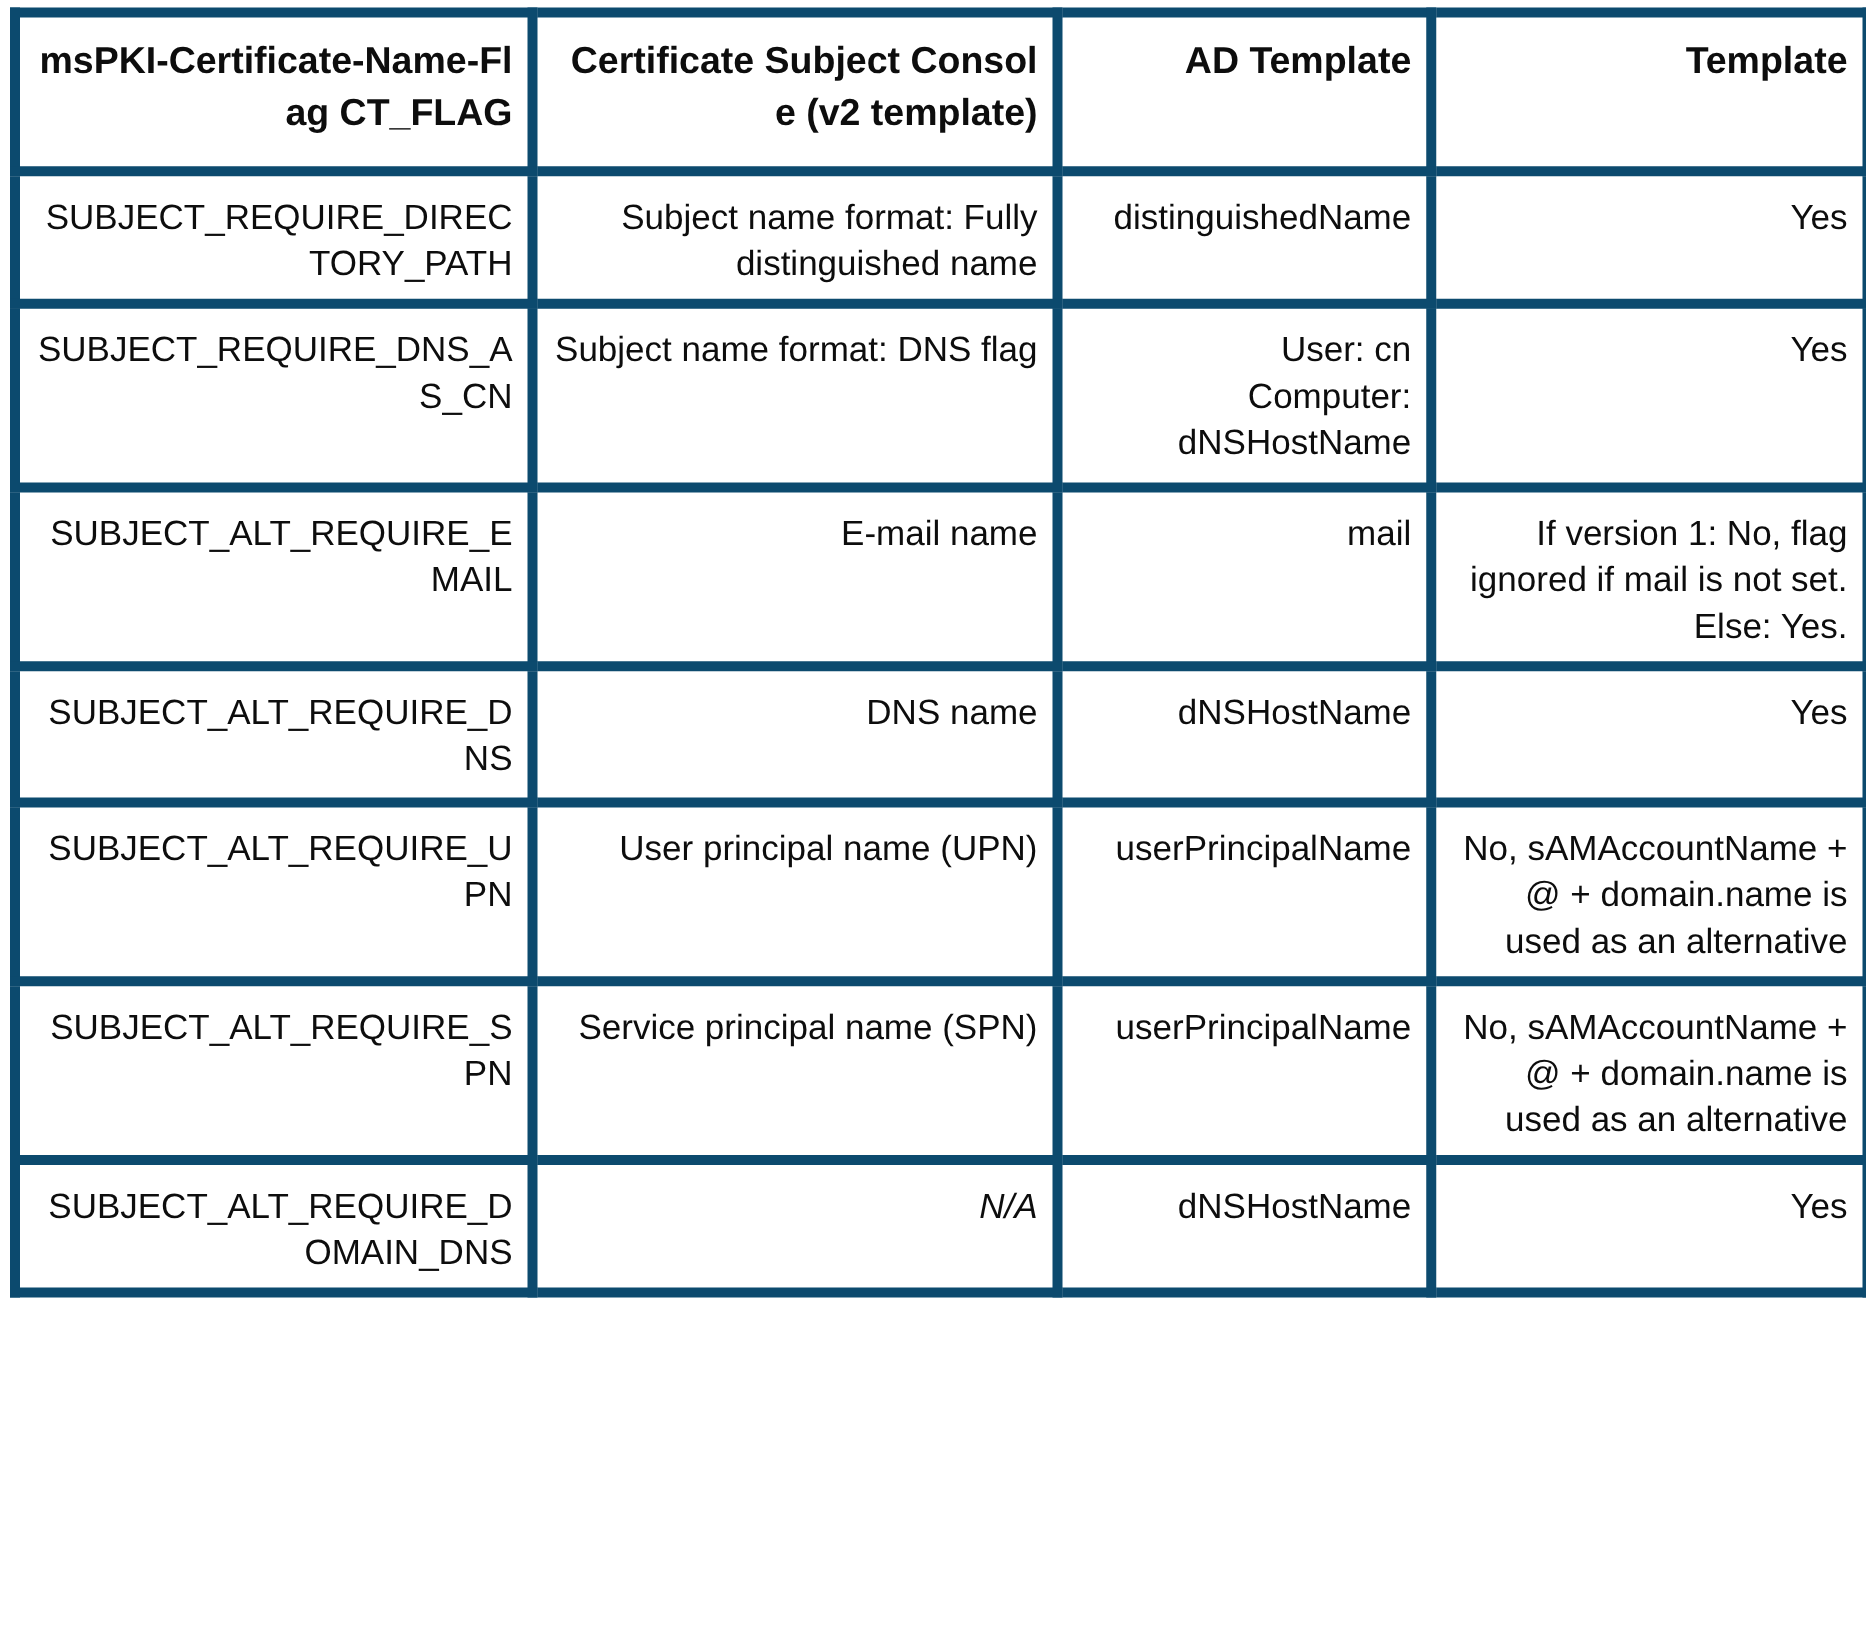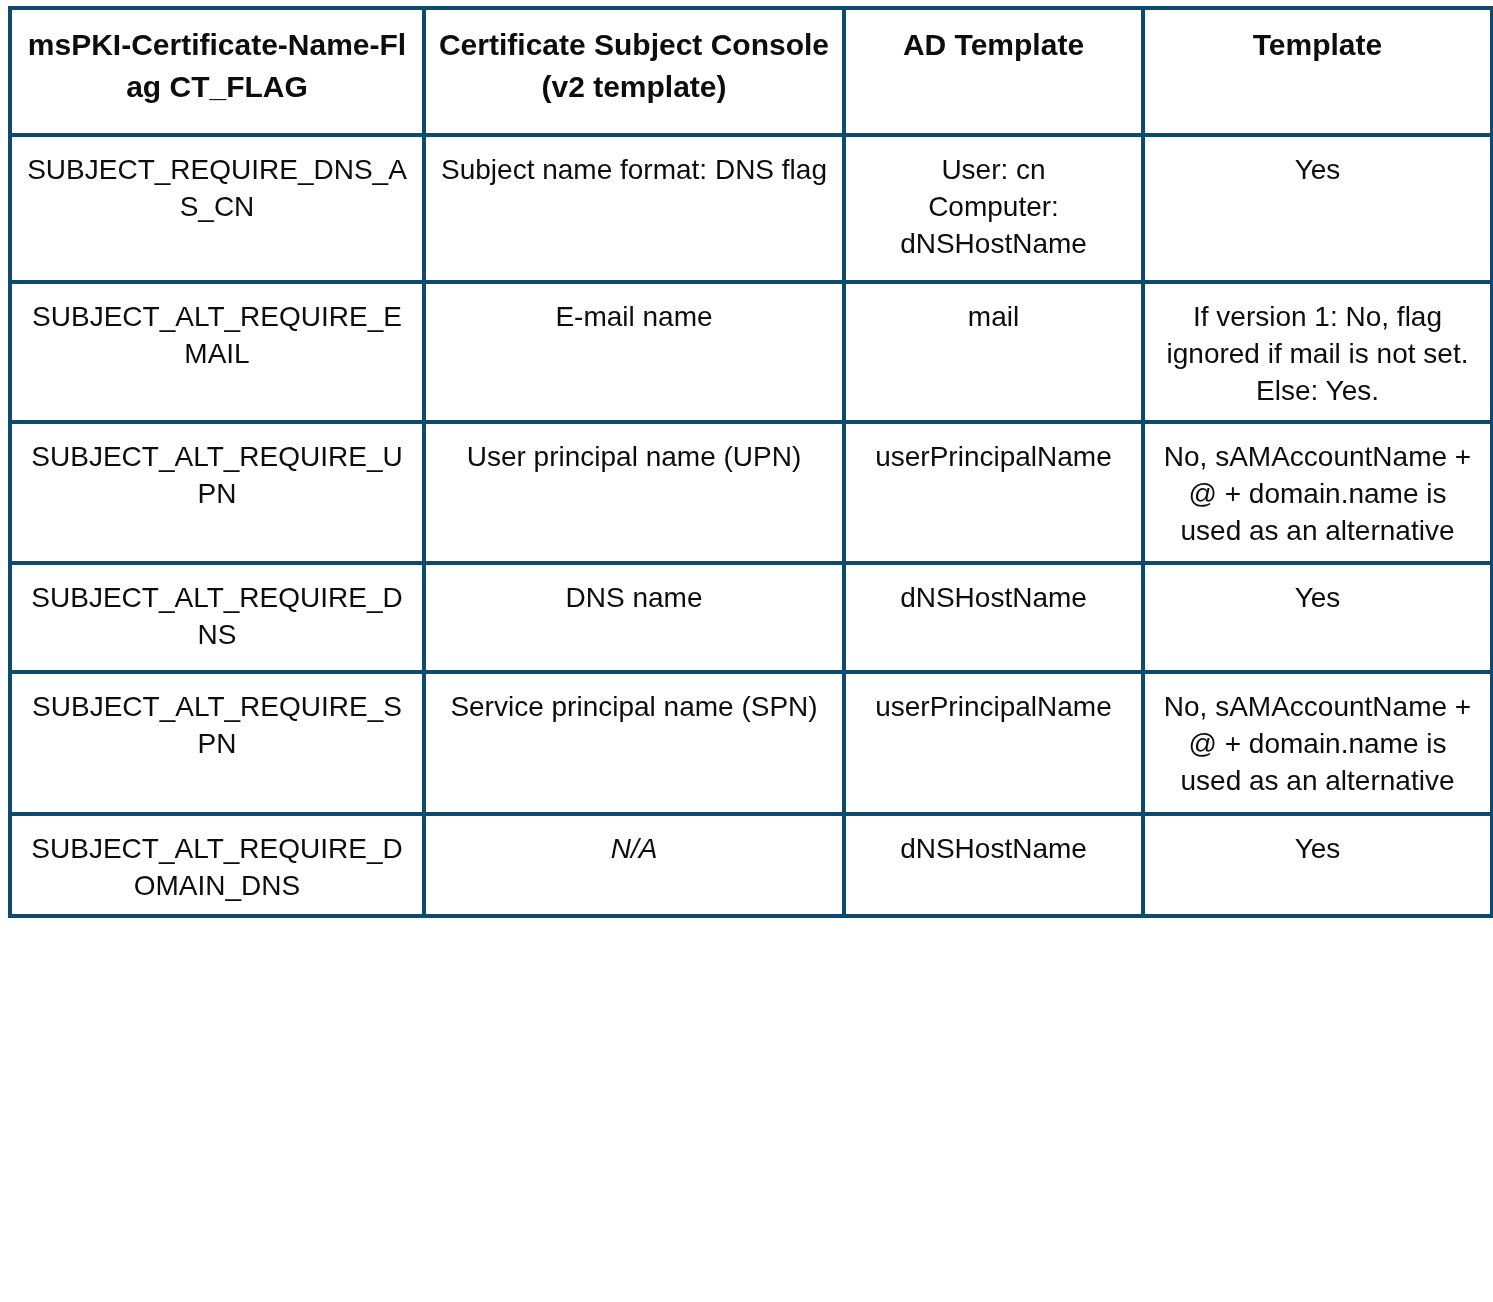--- a/index.html
+++ b/index.html
@@ -16,23 +16,23 @@
     table-layout: fixed;
     margin: 6px 0 0 8px;
     width: 1482px;
     background: #ffffff;
   }
   col.c1 { width: 414px; }
   col.c2 { width: 420px; }
   col.c3 { width: 299px; }
   col.c4 { width: 349px; }
   th, td {
-    border: 4px solid #0c4a6e;
+    border: 8px solid #0c4a6e;
     vertical-align: top;
-    text-align: center;
+    text-align: right;
     padding: 14px 12px 10px 12px;
     overflow: hidden;
   }
   th {
     font-size: 30px;
     font-weight: bold;
     line-height: 42px;
     word-break: break-all;
   }
   td {
@@ -60,45 +60,51 @@
   </colgroup>
   <thead>
     <tr style="height:127px">
       <th>msPKI-Certificate-Name-Flag CT_FLAG</th>
       <th>Certificate Subject Console (v2 template)</th>
       <th>AD Template</th>
       <th>Template</th>
     </tr>
   </thead>
   <tbody>
+    <tr style="height:101px">
+      <td class="flag-cell">SUBJECT_REQUIRE_DIRECTORY_PATH</td>
+      <td>Subject name format: Fully distinguished name</td>
+      <td>distinguishedName</td>
+      <td>Yes</td>
+    </tr>
     <tr style="height:147px">
       <td class="flag-cell">SUBJECT_REQUIRE_DNS_AS_CN</td>
       <td>Subject name format: DNS flag</td>
       <td>User: cn
 Computer:
 dNSHostName</td>
       <td>Yes</td>
     </tr>
     <tr style="height:140px">
       <td class="flag-cell">SUBJECT_ALT_REQUIRE_EMAIL</td>
       <td>E-mail name</td>
       <td>mail</td>
       <td>If version 1: No, flag ignored if mail is not set. Else: Yes.</td>
     </tr>
+    <tr style="height:109px">
+      <td class="flag-cell">SUBJECT_ALT_REQUIRE_DNS</td>
+      <td>DNS name</td>
+      <td>dNSHostName</td>
+      <td>Yes</td>
+    </tr>
     <tr style="height:141px">
       <td class="flag-cell">SUBJECT_ALT_REQUIRE_UPN</td>
       <td>User principal name (UPN)</td>
       <td>userPrincipalName</td>
       <td>No, sAMAccountName + @ + domain.name is used as an alternative</td>
-    </tr>
-    <tr style="height:109px">
-      <td class="flag-cell">SUBJECT_ALT_REQUIRE_DNS</td>
-      <td>DNS name</td>
-      <td>dNSHostName</td>
-      <td>Yes</td>
     </tr>
     <tr style="height:142px">
       <td class="flag-cell">SUBJECT_ALT_REQUIRE_SPN</td>
       <td>Service principal name (SPN)</td>
       <td>userPrincipalName</td>
       <td>No, sAMAccountName + @ + domain.name is used as an alternative</td>
     </tr>
     <tr style="height:100px">
       <td class="flag-cell">SUBJECT_ALT_REQUIRE_DOMAIN_DNS</td>
       <td class="italic">N/A</td>

